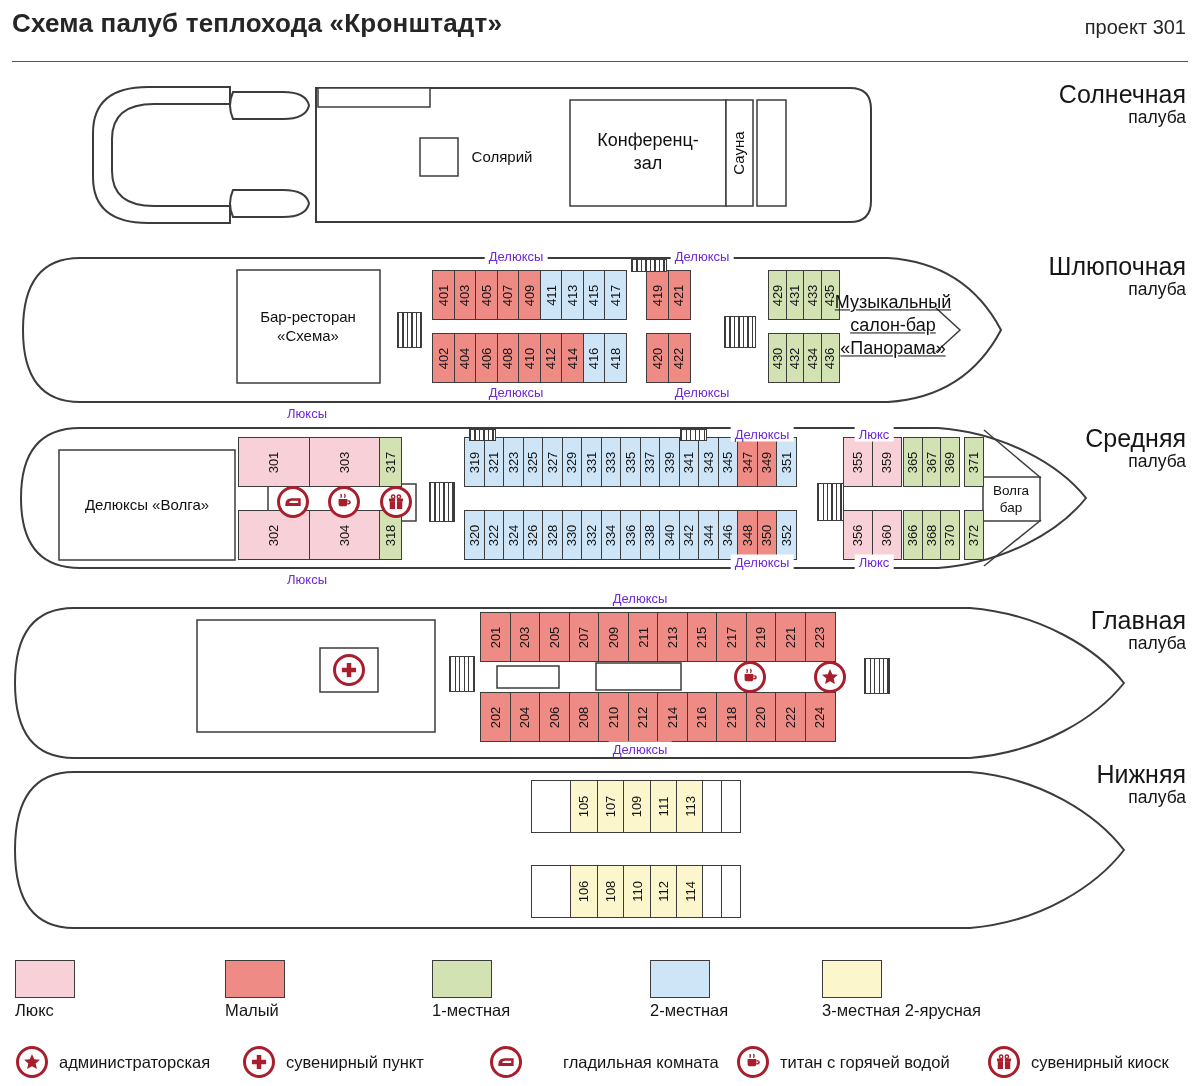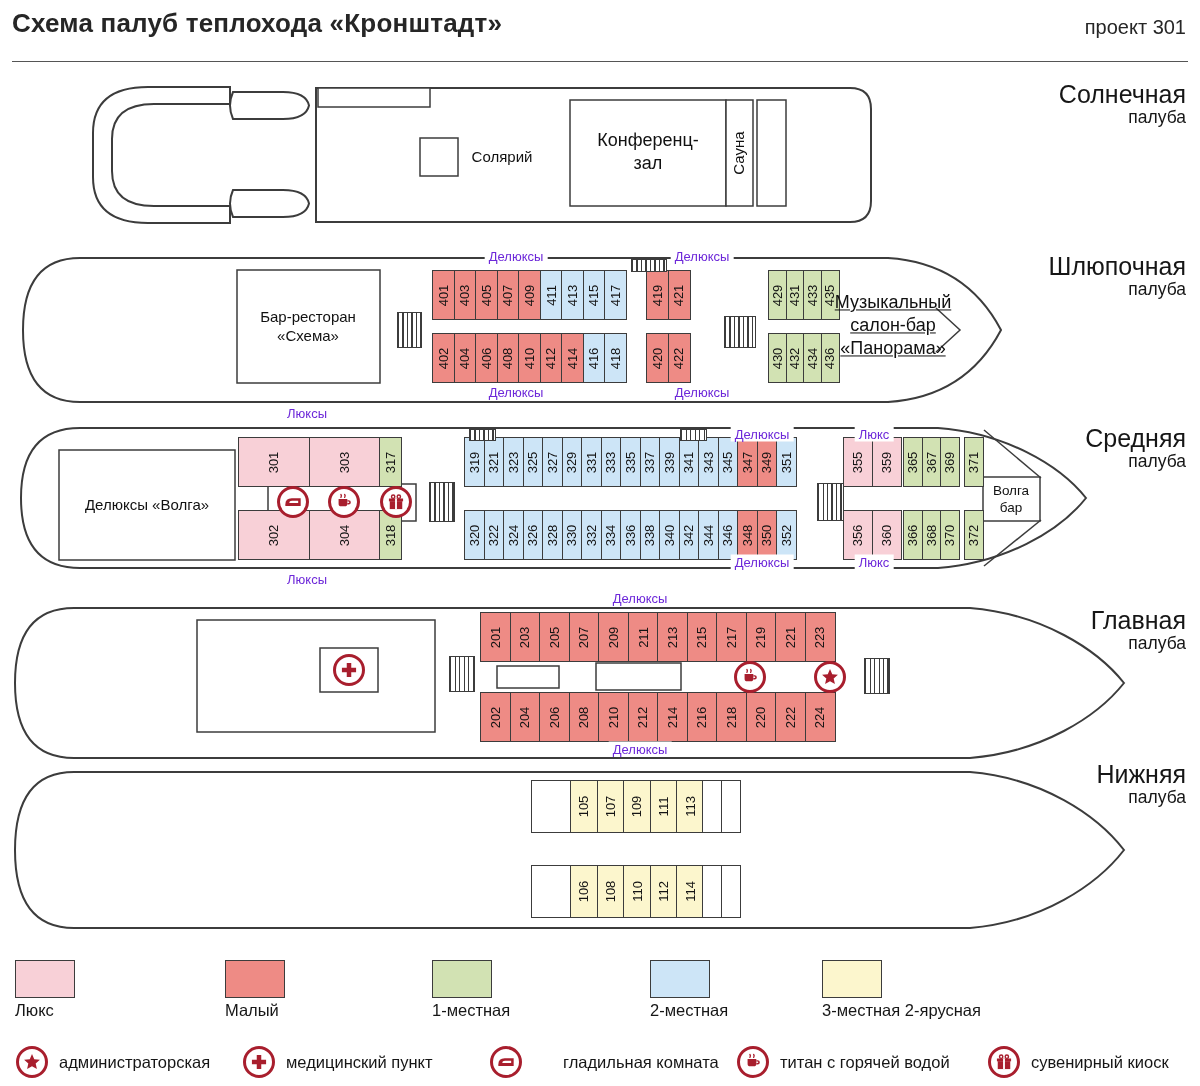--- a/index.html
+++ b/index.html
@@ -548,21 +548,21 @@
       <svg viewBox="0 0 24 24">
         <path d="M12 2.5 L14.7 8.7 L21.5 9.3 L16.4 13.8 L17.9 20.5 L12 17 L6.1 20.5 L7.6 13.8 L2.5 9.3 L9.3 8.7 Z" fill="#a81e2d"></path>
       </svg>
     </div>
     <div class="legend-icon-label" style="left: 59px;">администраторская</div>
     <div class="icon-circle" style="left: 243px; top: 1046px;">
       <svg viewBox="0 0 24 24">
         <path d="M9.3 3.5 h5.4 v5.8 h5.8 v5.4 h-5.8 v5.8 h-5.4 v-5.8 H3.5 v-5.4 h5.8 Z" fill="#a81e2d"></path>
       </svg>
     </div>
-    <div class="legend-icon-label" style="left: 286px;">медицинский пункт</div>
+    <div class="legend-icon-label" style="left: 286px;">сувенирный пункт</div>
     <div class="icon-circle" style="left: 490px; top: 1046px;">
       <svg viewBox="0 0 24 24">
         <path d="M2.8 16.8 L21.2 16.8 L21.2 7.6 L10.5 7.6 Q2.8 7.6 2.8 15 Z" fill="#a81e2d"></path>
         <path d="M7.6 13.2 Q7.6 10.6 10.9 10.6 L18.2 10.6 L18.2 13.2 Z" fill="#fff"></path>
       </svg>
     </div>
     <div class="legend-icon-label" style="left: 563px;">гладильная комната</div>
     <div class="icon-circle" style="left: 737px; top: 1046px;">
       <svg viewBox="0 0 24 24">
         <path d="M5.5 8.5 h10.5 v5.5 a3.2 3.2 0 0 1 -3.2 3.2 h-4.1 a3.2 3.2 0 0 1 -3.2 -3.2 Z" fill="#a81e2d"></path>

